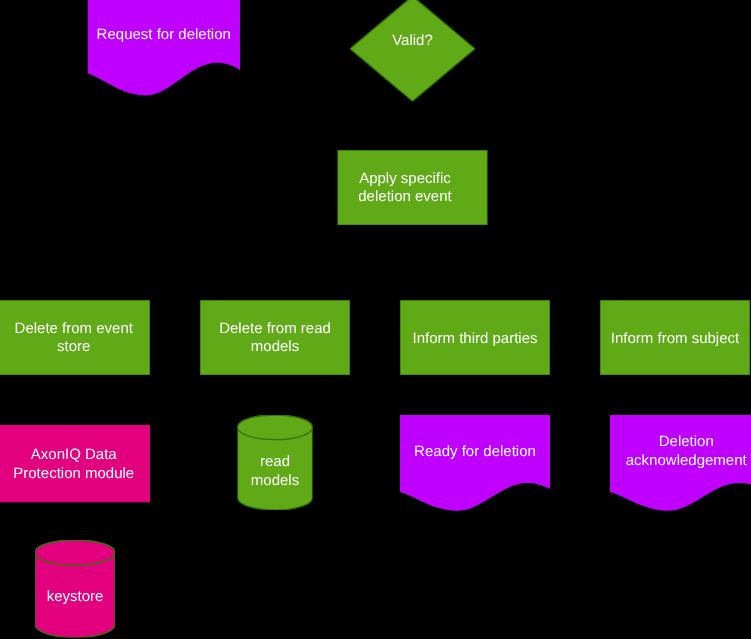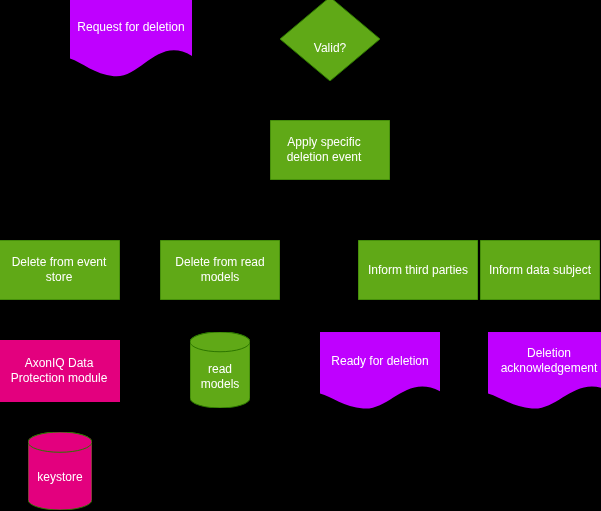--- a/index.html
+++ b/index.html
@@ -46,21 +46,21 @@
     <div class="node" style="left: 70px; top: -14px; width: 122px; height: 92px;">
       <svg width="122" height="92" viewBox="0 0 122 92" class="shape-svg">
         <path d="M0,0 L122,0 L122,69.92 C87.84,48.944 70.75999999999999,93.104 43.92,90.2336 C24.400000000000002,88.46719999999999 12.200000000000001,76.544 0,72.56960000000001 Z" fill="#BF00FF" stroke="none"></path>
       </svg>
       <div class="node-label" style="top: 34px;">Request for deletion</div>
     </div>
     <div class="node" style="left: 280px; top: -3px; width: 100px; height: 84px;">
       <svg width="100" height="84" viewBox="0 0 100 84" class="shape-svg">
         <path d="M50,0 L100,42 L50,84 L0,42 Z" fill="#60A917" stroke="#2D7600" stroke-width="1"></path>
       </svg>
-      <div class="node-label" style="top: 44px;">Valid?</div>
+      <div class="node-label" style="top: 28px;">Valid?</div>
     </div>
     <div class="node" style="left: 270px; top: 120px; width: 108px; height: 60px;">
       <svg width="120" height="60" viewBox="0 0 120 60" class="shape-svg">
         <path d="M0,0 L120,0 L120,60 L0,60 Z" fill="#60A917" stroke="#2D7600" stroke-width="1"></path>
       </svg>
       <div class="node-label" style="top: 15px;">Apply specific
 deletion event</div>
     </div>
     <div class="node" style="left: -2px; top: 240px; width: 122px; height: 60px;">
       <svg width="122" height="60" viewBox="0 0 122 60" class="shape-svg">
@@ -69,31 +69,31 @@
       <div class="node-label" style="top: 15px;">Delete from event
 store</div>
     </div>
     <div class="node" style="left: 160px; top: 240px; width: 120px; height: 60px;">
       <svg width="120" height="60" viewBox="0 0 120 60" class="shape-svg">
         <path d="M0,0 L120,0 L120,60 L0,60 Z" fill="#60A917" stroke="#2D7600" stroke-width="1"></path>
       </svg>
       <div class="node-label" style="top: 15px;">Delete from read
 models</div>
     </div>
-    <div class="node" style="left: 320px; top: 240px; width: 120px; height: 60px; margin-left: 38px;">
+    <div class="node" style="left: 320px; top: 240px; width: 120px; height: 60px;">
       <svg width="120" height="60" viewBox="0 0 120 60" class="shape-svg">
         <path d="M0,0 L120,0 L120,60 L0,60 Z" fill="#60A917" stroke="#2D7600" stroke-width="1"></path>
       </svg>
       <div class="node-label" style="top: 23px;">Inform third parties</div>
     </div>
     <div class="node" style="left: 480px; top: 240px; width: 120px; height: 60px;">
       <svg width="120" height="60" viewBox="0 0 120 60" class="shape-svg">
         <path d="M0,0 L120,0 L120,60 L0,60 Z" fill="#60A917" stroke="#2D7600" stroke-width="1"></path>
       </svg>
-      <div class="node-label" style="top: 23px;">Inform data subject</div>
+      <div class="node-label" style="top: 23px;">Inform from subject</div>
     </div>
     <div class="node" style="left: -2px; top: 340px; width: 122px; height: 62px;">
       <svg width="122" height="62" viewBox="0 0 122 62" class="shape-svg">
         <path d="M0,0 L122,0 L122,62 L0,62 Z" fill="#E3007E" stroke="none"></path>
       </svg>
       <div class="node-label" style="top: 16px;">AxonIQ Data
 Protection module</div>
     </div>
     <div class="node" style="left: 190px; top: 332px; width: 60px; height: 68px;">
       <svg width="60" height="76" viewBox="0 0 60 76" class="shape-svg">

